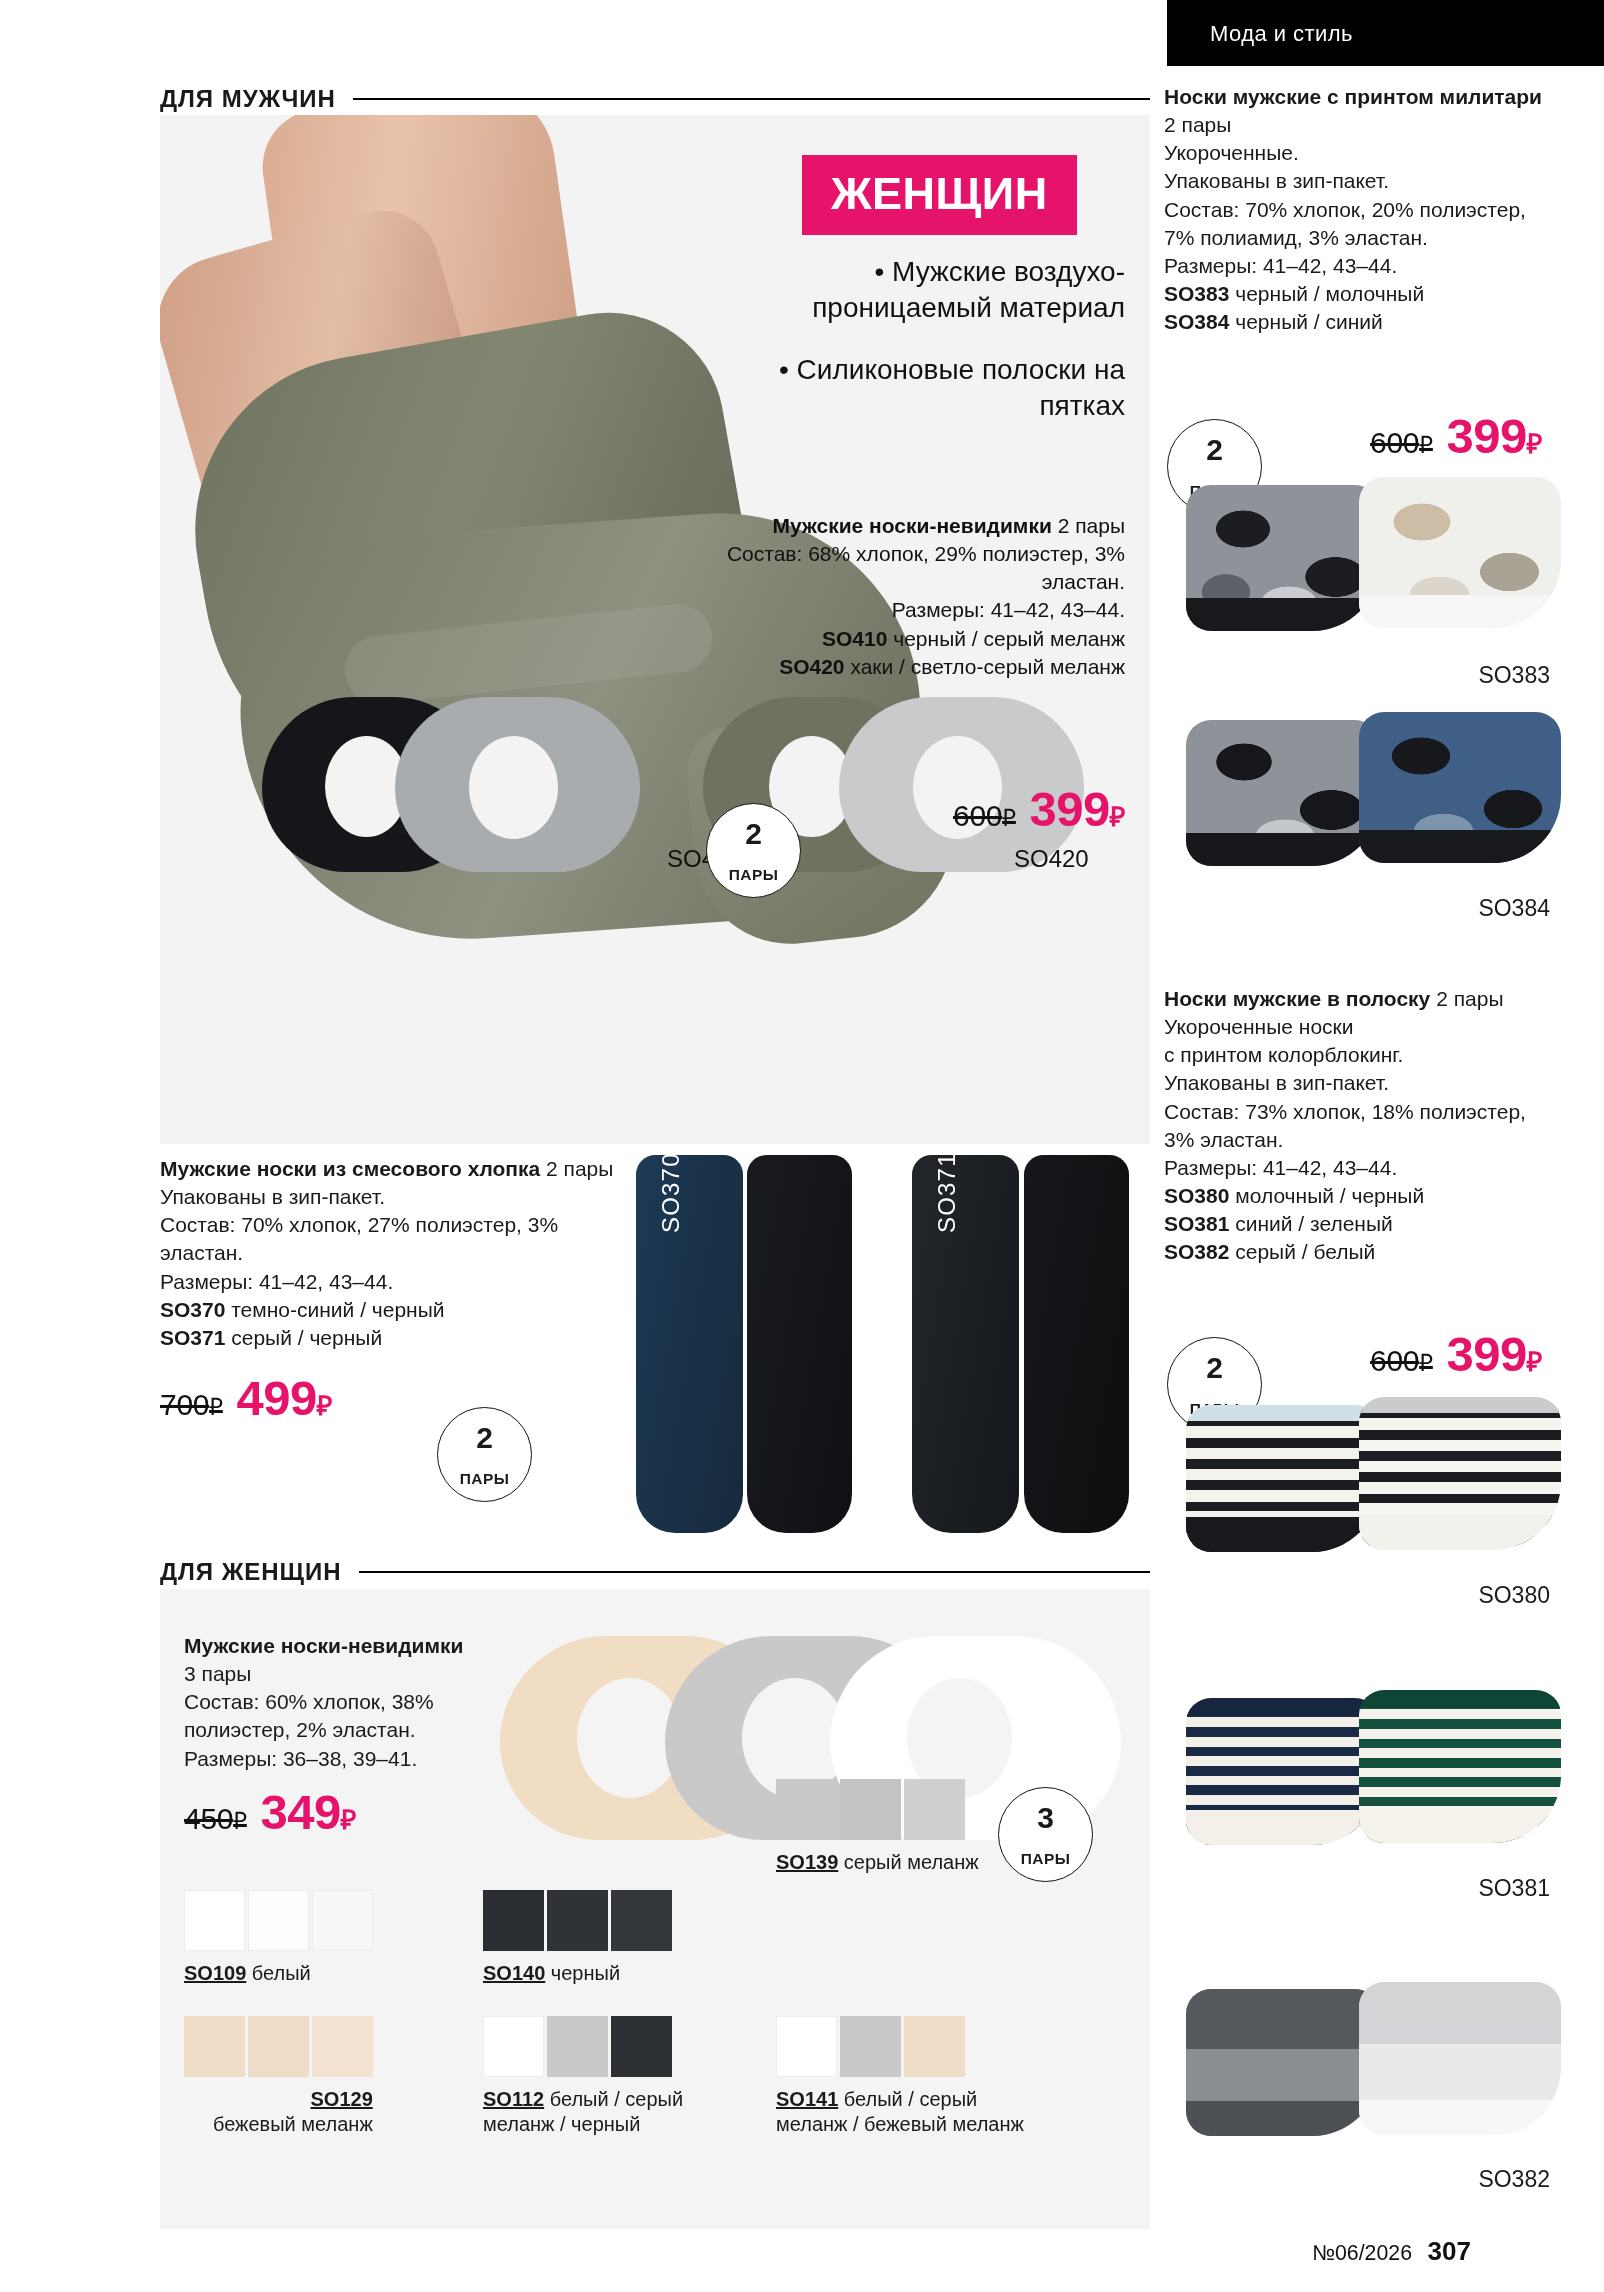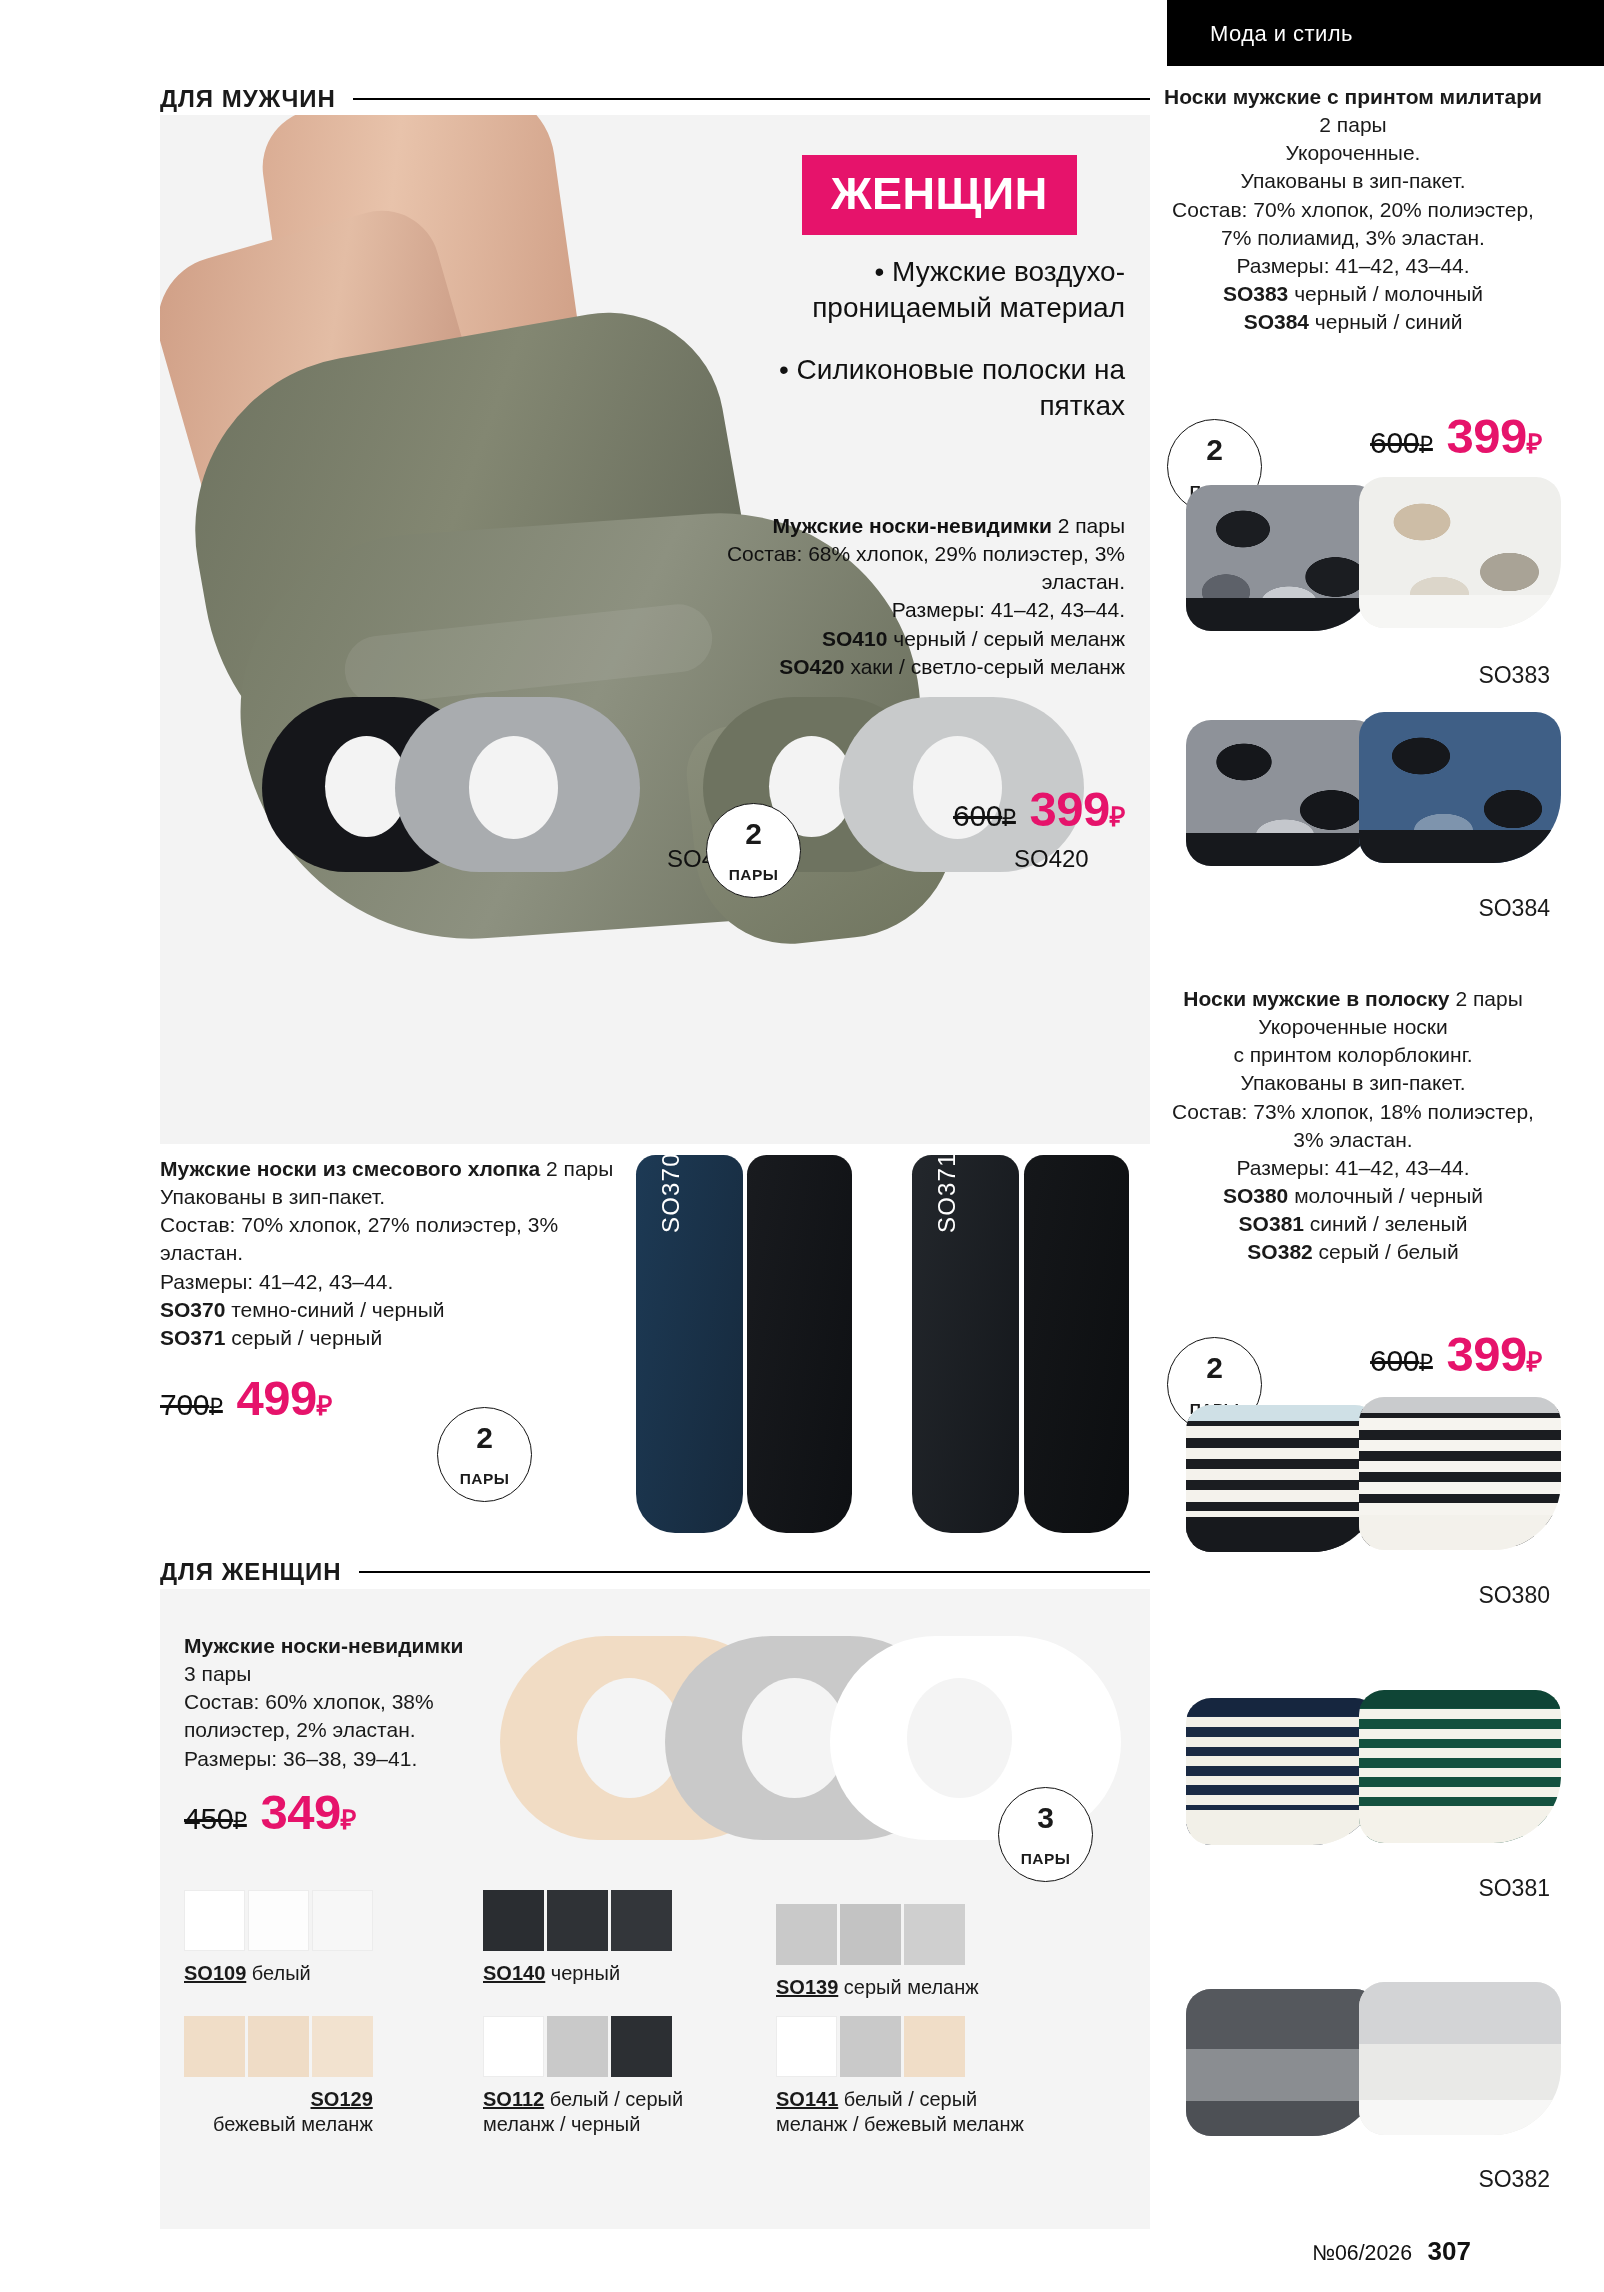--- a/index.html
+++ b/index.html
@@ -138,21 +138,21 @@
   }
   #men-blend-price { position:absolute; left:160px; top:1370px; width:320px; }
   #men-blend-price .price-row { justify-content:flex-start; }
   #pairs-blend { left:437px; top:1407px; }
 
   
   .crew { position:absolute; border-radius:17.5px; }
 
   
   .rcol { position:absolute; left:1164px; width:378px; }
-  .rdesc { text-align:center; font-size:21px; line-height:1.34; }
+  .rdesc { text-align:left; font-size:21px; line-height:1.34; }
 
   #r1-desc { top:83px; }
   #r1-price { position:absolute; left:1164px; top:408px; width:378px; }
   #pairs-r1 { left:1167px; top:419px; }
 
   #r2-desc { top:985px; }
   #r2-price { position:absolute; left:1164px; top:1326px; width:378px; }
   #pairs-r2 { left:1167px; top:1337px; }
   .rcode { position:absolute; font-size:23px; text-align:right; width:213px; }
 
@@ -463,21 +463,21 @@
       <div class="sw" style="background:#2a2d31;"></div>
       <div class="sw" style="background:#2f3236;"></div>
       <div class="sw" style="background:#33363a;"></div>
     </div>
     <div class="sw-lbl">
       <b>SO140</b>
       <span>черный</span>
     </div>
   </div>
 
-  <div class="sw-group" style="left:776px; top:1904px;">
+  <div class="sw-group" style="left:776px; top:1779px;">
     <div class="sw-row">
       <div class="sw" style="background:#c9c9c9;"></div>
       <div class="sw" style="background:#c3c3c3;"></div>
       <div class="sw" style="background:#cfcfcf;"></div>
     </div>
     <div class="sw-lbl">
       <b>SO139</b>
       <span>серый меланж</span>
     </div>
   </div>

